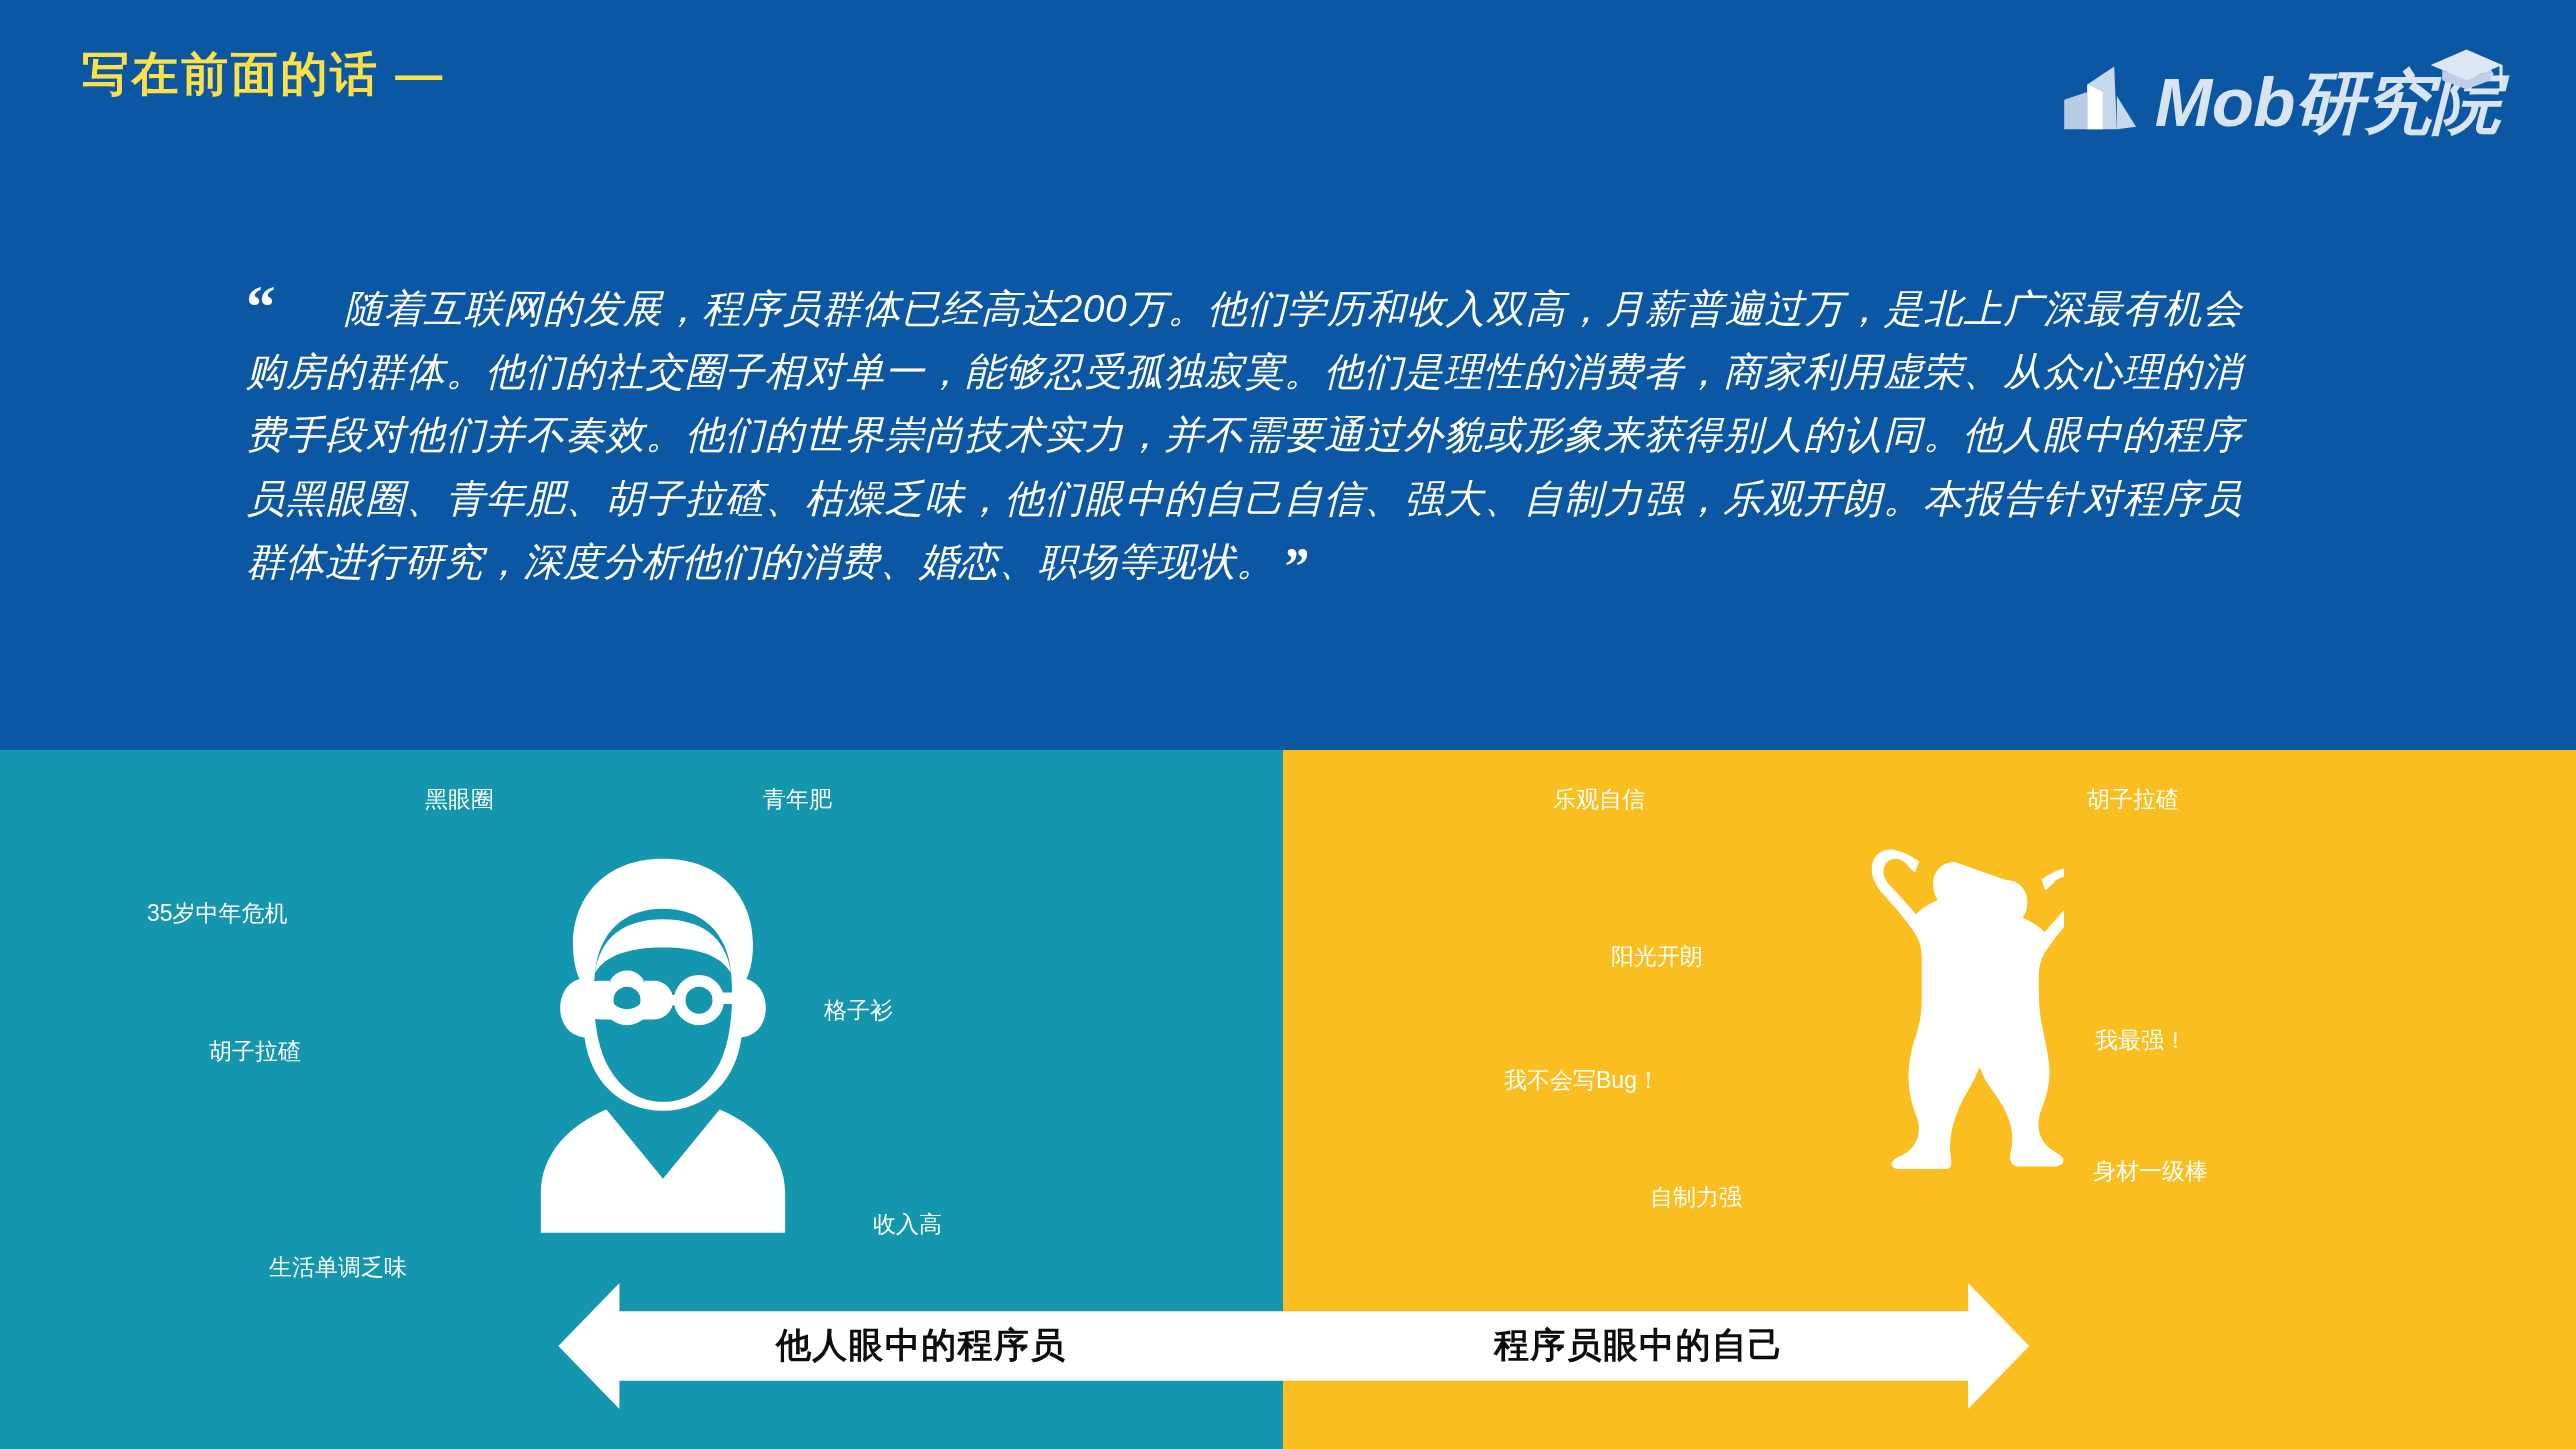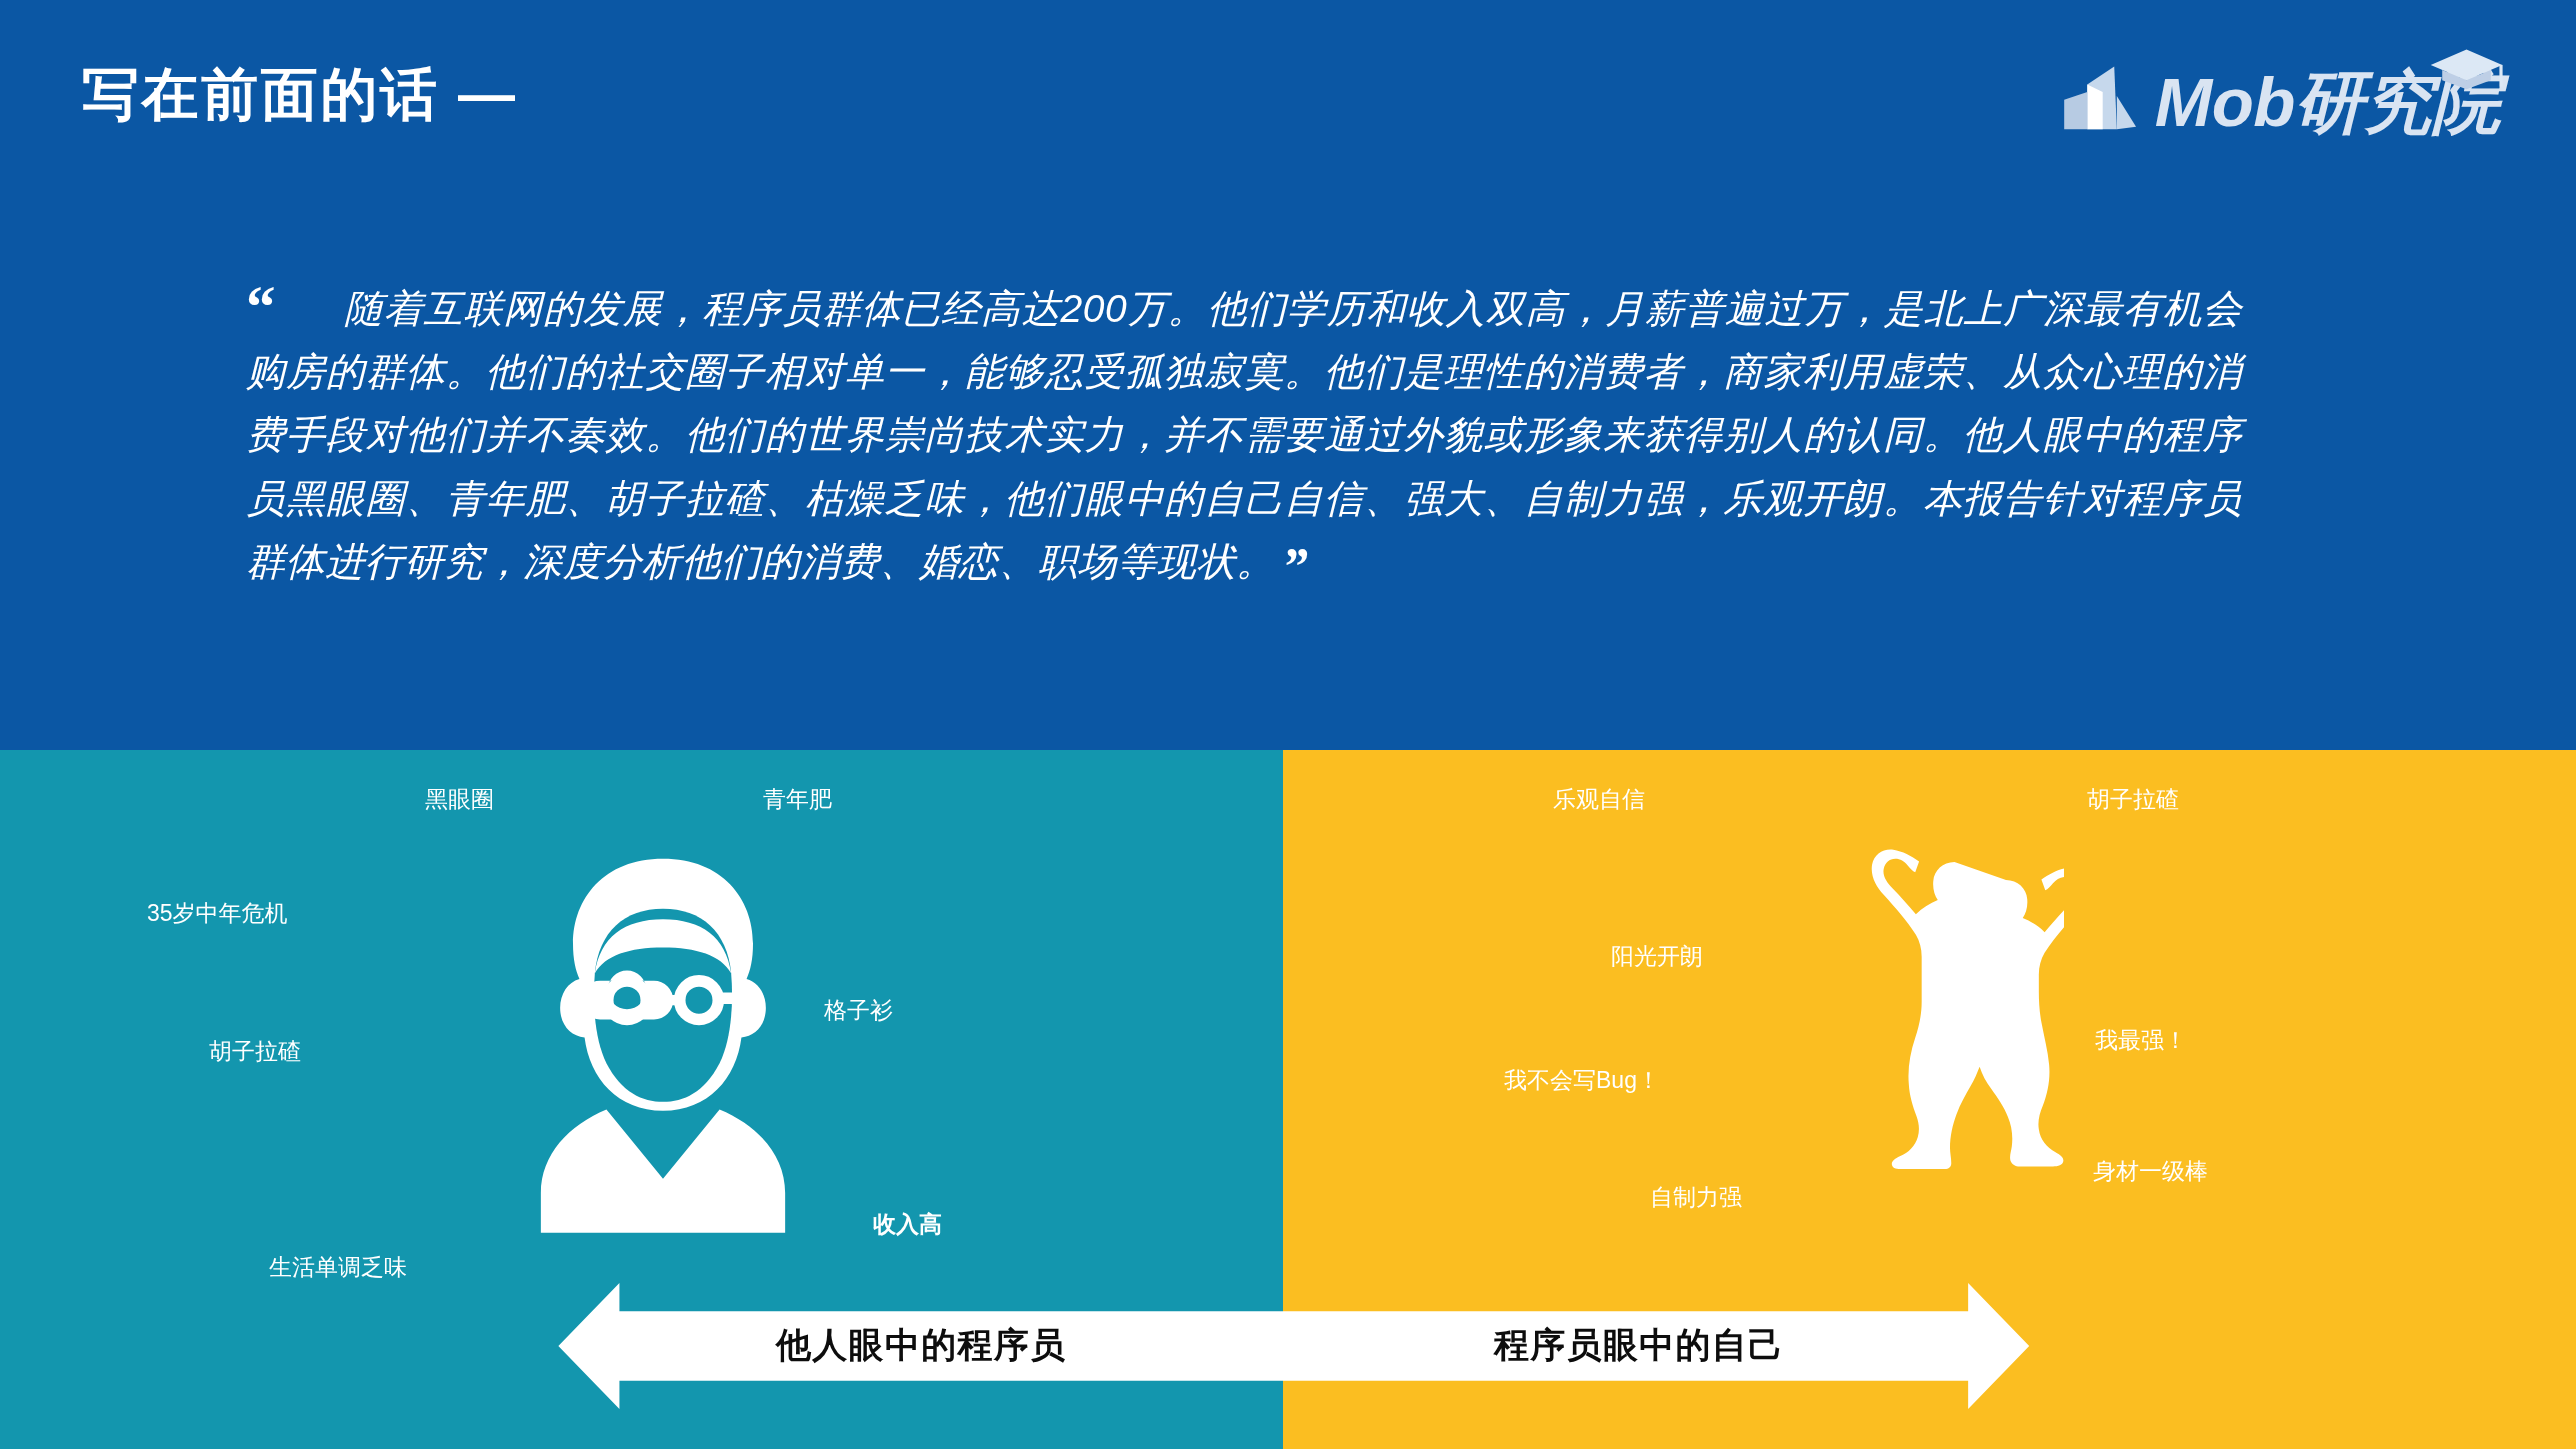--- a/index.html
+++ b/index.html
@@ -11,22 +11,22 @@
     position:relative;
   }
   .slide{position:absolute;inset:0;width:2576px;height:1449px;overflow:hidden;}
 
   
   .header-band{
     position:absolute;left:0;top:0;width:2576px;height:750px;
     background:#0b57a4;
   }
   .page-title{
-    position:absolute;left:82px;top:66px;
-    color:#ffffff;font-size:57px;font-weight:bold;
+    position:absolute;left:82px;top:50px;
+    color:#fde047;font-size:47px;font-weight:bold;
     letter-spacing:2.6px;white-space:nowrap;line-height:1;
   }
 
   
   .logo{
     position:absolute;right:76px;top:50px;
     display:flex;align-items:flex-end;height:87px;
   }
   .logo-mark{width:87px;height:77px;margin-right:3.9px;position:relative;}
   .logo-text{
@@ -183,21 +183,21 @@
         c2,11 -5,21 -14,30 c-12,12 -24,26 -36,40 c-10,-10 -22,-17 -34,-22
         c5,-7 8,-17 7,-29 c-1,-17 -15,-30 -33,-30 z"></path>
     </svg>
   </div>
 
   <div class="tag" style="left:425px;top:788px;">黑眼圈</div>
   <div class="tag" style="left:763px;top:788px;">青年肥</div>
   <div class="tag" style="left:147px;top:902px;">35岁中年危机</div>
   <div class="tag" style="left:824px;top:999px;">格子衫</div>
   <div class="tag" style="left:209px;top:1040px;">胡子拉碴</div>
-  <div class="tag" style="left:873px;top:1213px;font-weight:bold;">收入高</div>
+  <div class="tag" style="left:873px;top:1213px;">收入高</div>
   <div class="tag" style="left:269px;top:1256px;">生活单调乏味</div>
 
   <div class="tag" style="left:1553px;top:788px;">乐观自信</div>
   <div class="tag" style="left:2087px;top:788px;">胡子拉碴</div>
   <div class="tag" style="left:1611px;top:945px;">阳光开朗</div>
   <div class="tag" style="left:2095px;top:1029px;">我最强！</div>
   <div class="tag" style="left:1504px;top:1069px;">我不会写Bug！</div>
   <div class="tag" style="left:2093px;top:1160px;">身材一级棒</div>
   <div class="tag" style="left:1650px;top:1186px;text-align:center;">自制力强</div>
 

